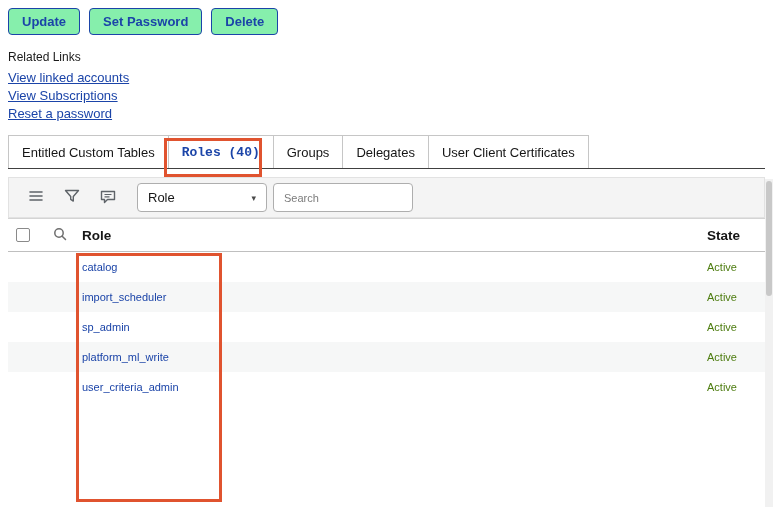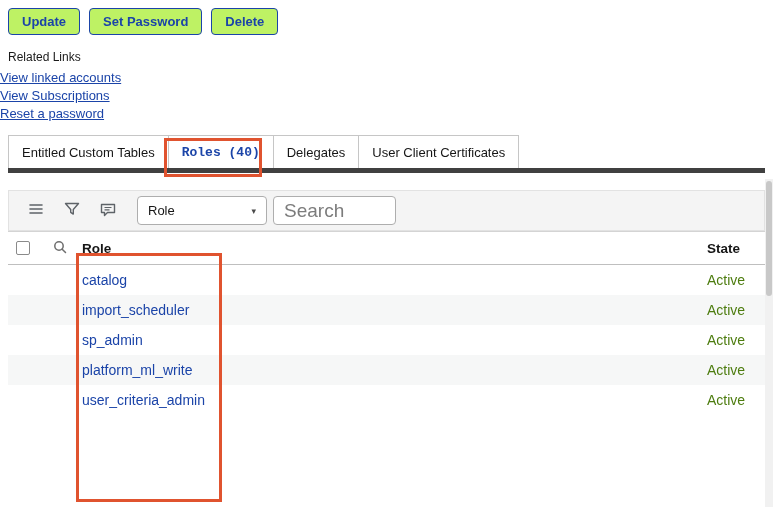--- a/index.html
+++ b/index.html
@@ -6,64 +6,64 @@
   html,body { background:#ffffff; }
   #page {
     width:773px; height:507px; position:relative; overflow:hidden;
     background:#ffffff; color:#161616;
     font-family:"Liberation Sans", sans-serif; font-size:13px;
   }
   
   .action-bar { display:flex; gap:9px; padding:8px 0 0 8px; }
   .btn {
     height:27px; padding:0 13px; font-size:13px; font-weight:700;
-    color:#1b44a8; background:#bef264; border:1.5px solid #1b44a8;
+    color:#1b44a8; background:#86efac; border:1.5px solid #1b44a8;
     border-radius:4px; cursor:pointer; font-family:inherit;
   }
   
   .section-title { font-size:12px; margin:15px 0 6px 8px; font-weight:400; color:#1a1a1a; }
-  .related-links { display:flex; flex-direction:column; gap:3px; }
+  .related-links { display:flex; flex-direction:column; gap:3px; margin-left:8px; }
   .rlink { font-size:13px; line-height:15px; color:#1b44a8; text-decoration:underline; width:max-content; cursor:pointer; }
   
-  .tabstrip { display:flex; align-items:center; margin:14px 8px 17px 8px; border-bottom:5px solid #404040; }
+  .tabstrip { display:flex; align-items:center; margin:14px 8px 8px 8px; border-bottom:1px solid #404040; }
   .tab {
     font-family:inherit; font-size:13px; color:#161616; background:#fff;
     border:1px solid #c6c6c6; border-bottom:none; height:33px;
     padding:0 13px; margin-right:-1px; cursor:pointer; white-space:nowrap;
   }
   .tab.active { color:#1b44a8; font-weight:700;font-family:Liberation Mono, monospace; }
   
   .toolbar {
     margin:8px 8px 0 8px; height:41px; background:#f4f4f4;
     border:1px solid #e2e2e2; display:flex; align-items:center; padding:0 6px;
   }
   .icon-btn { width:30px; height:30px; display:flex; align-items:center; justify-content:center; background:none; border:none; cursor:pointer; margin-left:6px; }
   .field-select {
     margin-left:14px; width:130px; height:29px; background:#fff;
     border:1px solid #aeaeae; border-radius:4px; display:flex;
     align-items:center; justify-content:space-between; padding:0 10px;
     font-size:13px; cursor:pointer;
   }
   .caret { font-size:9px; color:#4a4a4a; }
   .search-input {
-    margin-left:6px; width:123px; height:29px; border:1px solid #aeaeae;
-    border-radius:4px; padding:0 10px; font-size:19px; font-family:inherit;
+    margin-left:6px; width:140px; height:29px; border:1px solid #aeaeae;
+    border-radius:4px; padding:0 10px; font-size:11px; font-family:inherit;
     background:#fff; color:#161616;
   }
   .search-input::placeholder { color:#7c7c7c; }
   
   .breadcrumb { height:31px; display:flex; align-items:center; padding-left:14px; font-size:13px; color:#161616; cursor:pointer; }
   
   .list-table { width:757px; margin:0 8px; border-collapse:collapse; table-layout:fixed; }
   .list-table thead th {
     border-top:1px solid #d4d4d4; border-bottom:1px solid #bfbfbf;
     height:33px; text-align:left; vertical-align:middle;
     font-size:13.5px; font-weight:700; color:#161616; padding:0 8px;
   }
-  .list-table tbody td { height:30px; vertical-align:middle; font-size:14px; padding:0 8px; }
+  .list-table tbody td { height:30px; vertical-align:middle; font-size:11px; padding:0 8px; }
   .list-table tbody tr:nth-child(even) { background:#f6f7f7; }
   .cell-link { color:#1b44a8; text-decoration:none; cursor:pointer; }
   .state-text { color:#4d7c0f; }
   .checkbox { width:14px; height:14px; border:1px solid #8a8a8a; border-radius:2px; background:#fff; cursor:pointer; }
   
   .anno { position:absolute; border:3px solid #e0532f; pointer-events:none; z-index:5; background:transparent; }
   
   .scrollbar { position:absolute; right:0; top:179px; width:8px; height:328px; background:#f1f1f1; }
   .scroll-thumb { position:absolute; top:2px; left:1px; width:6px; height:115px; background:#c8c8c8; border-radius:3px; }
 </style>
@@ -88,20 +88,21 @@
 
       <a class="rlink">Reset a password</a>
     </div>
 
   <div class="tabstrip">
 
       <button class="tab">Entitled Custom Tables</button>
 
       <button class="tab active">Roles (40)</button>
 
+      <button class="tab">Groups</button>
 
       <button class="tab">Delegates</button>
 
 
       <button class="tab">User Client Certificates</button>
     </div>
 
   <div class="toolbar">
     <button class="icon-btn">
       <span>

